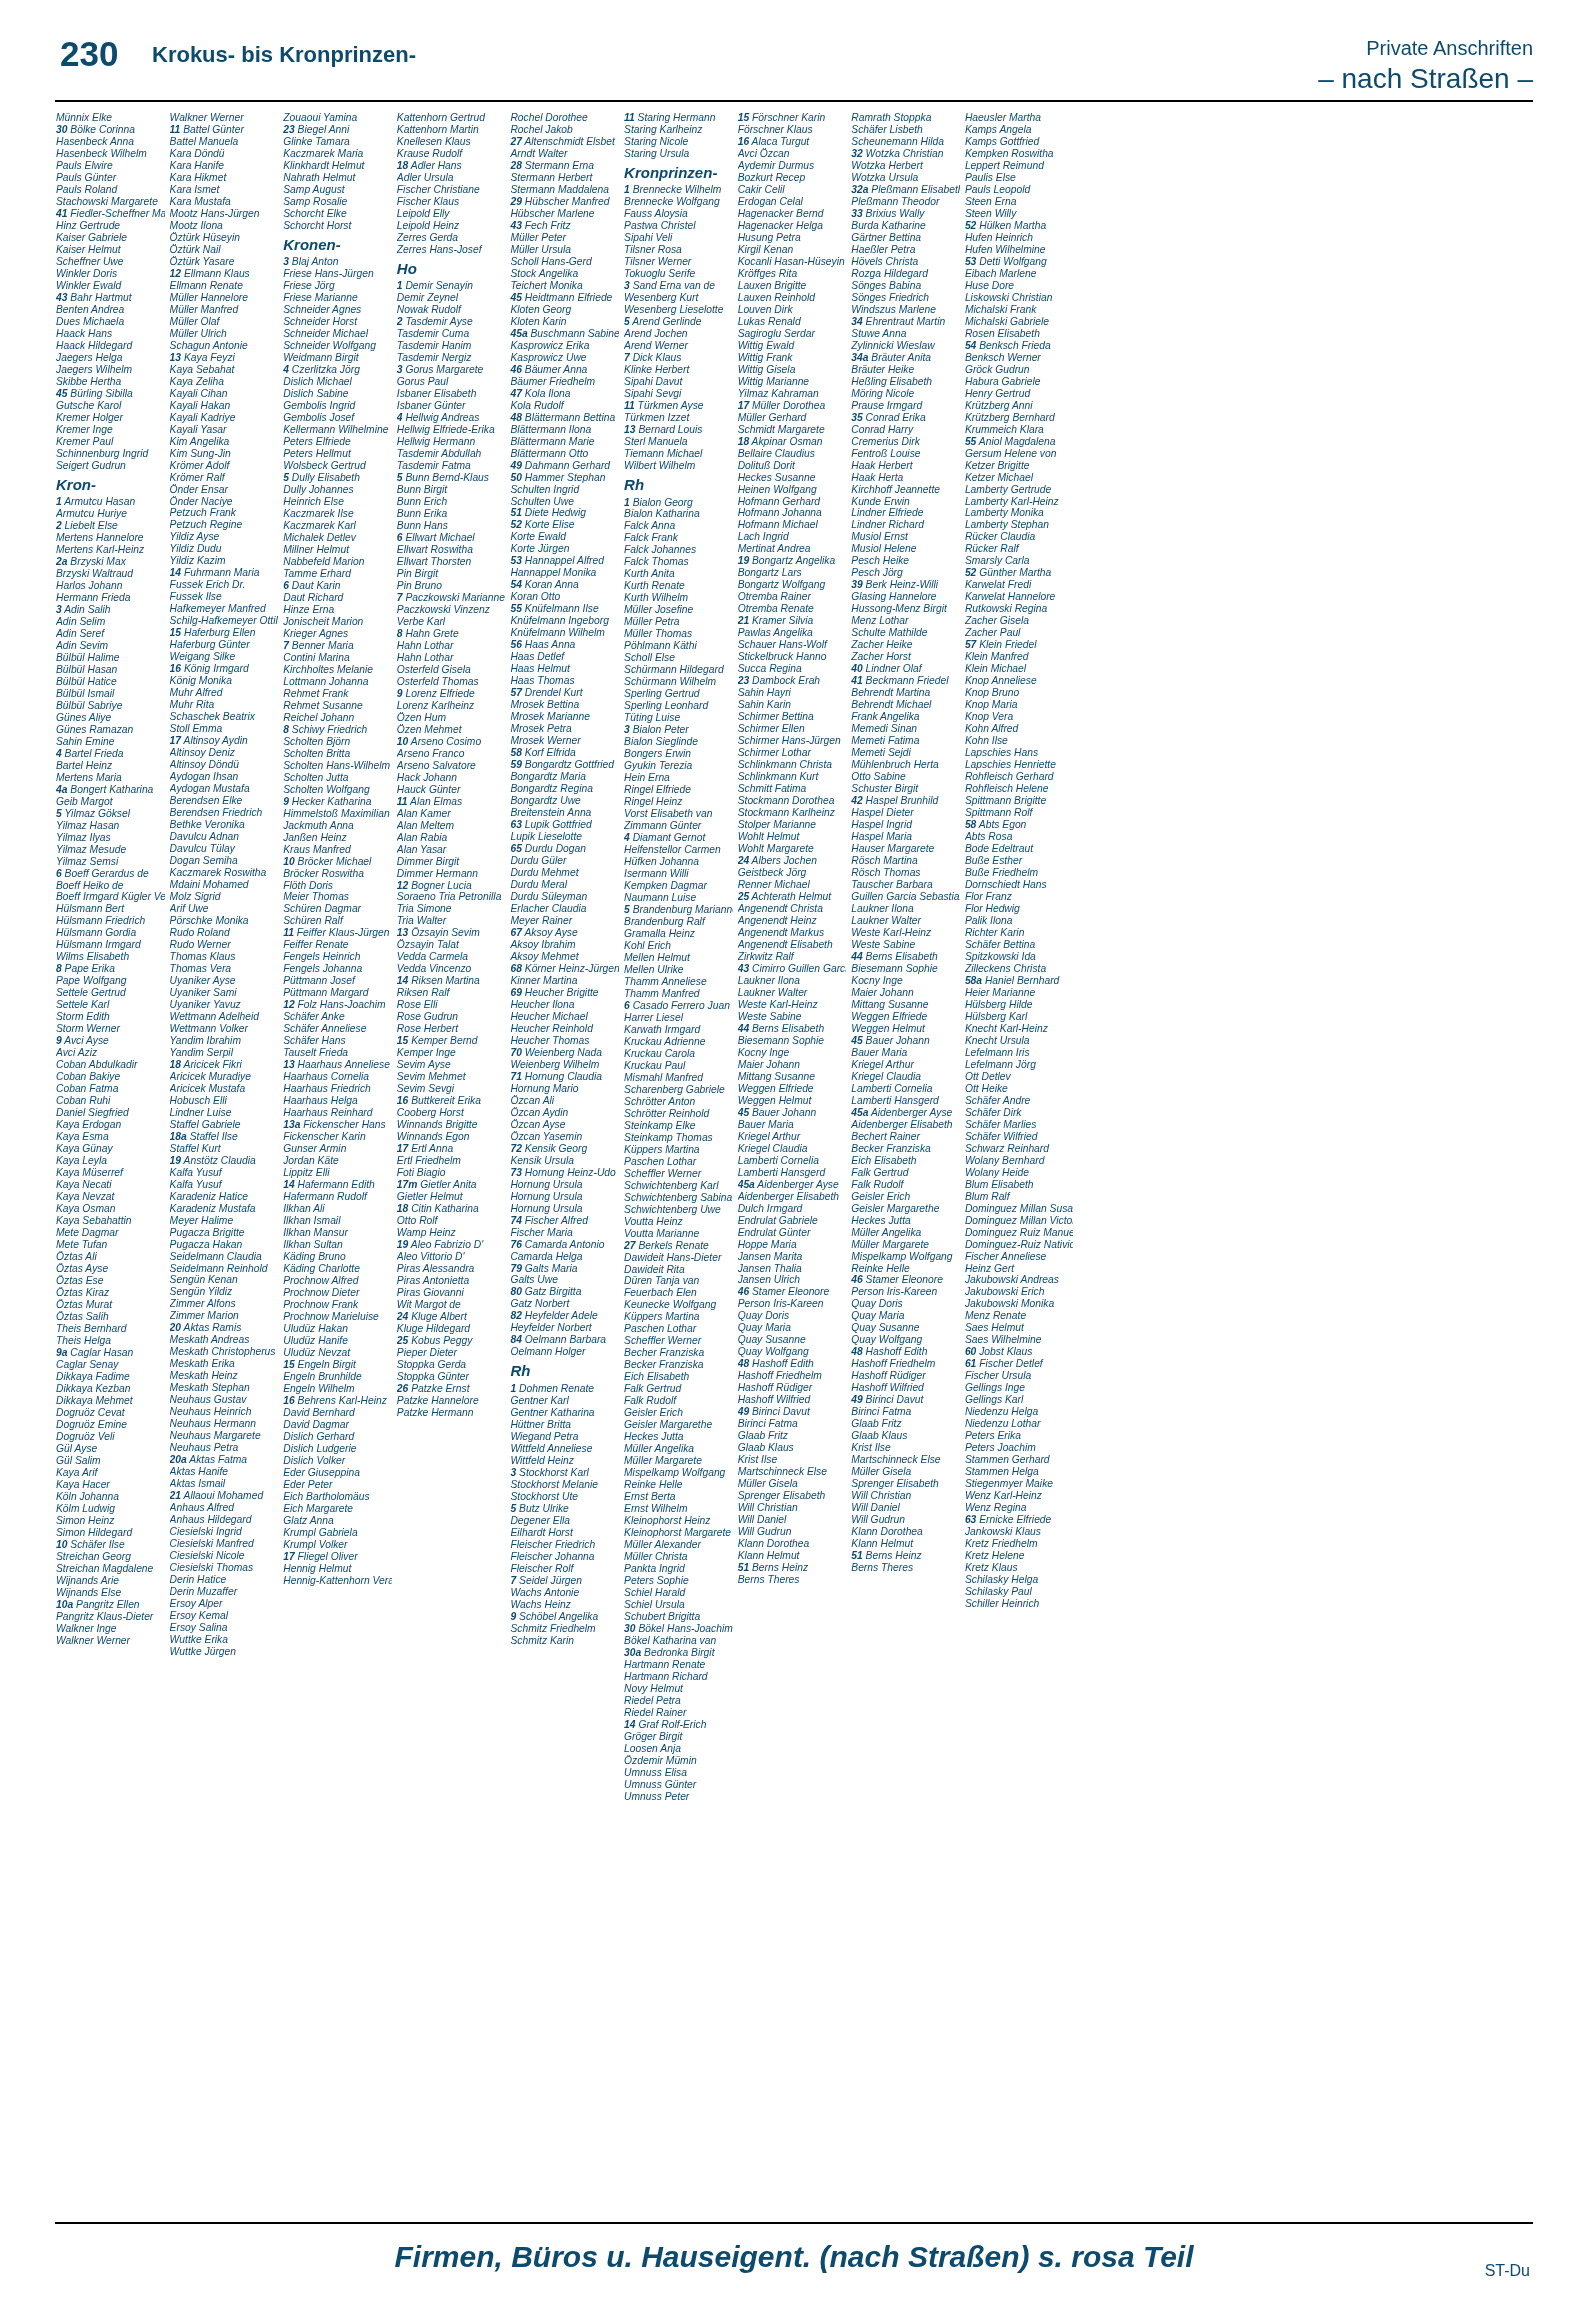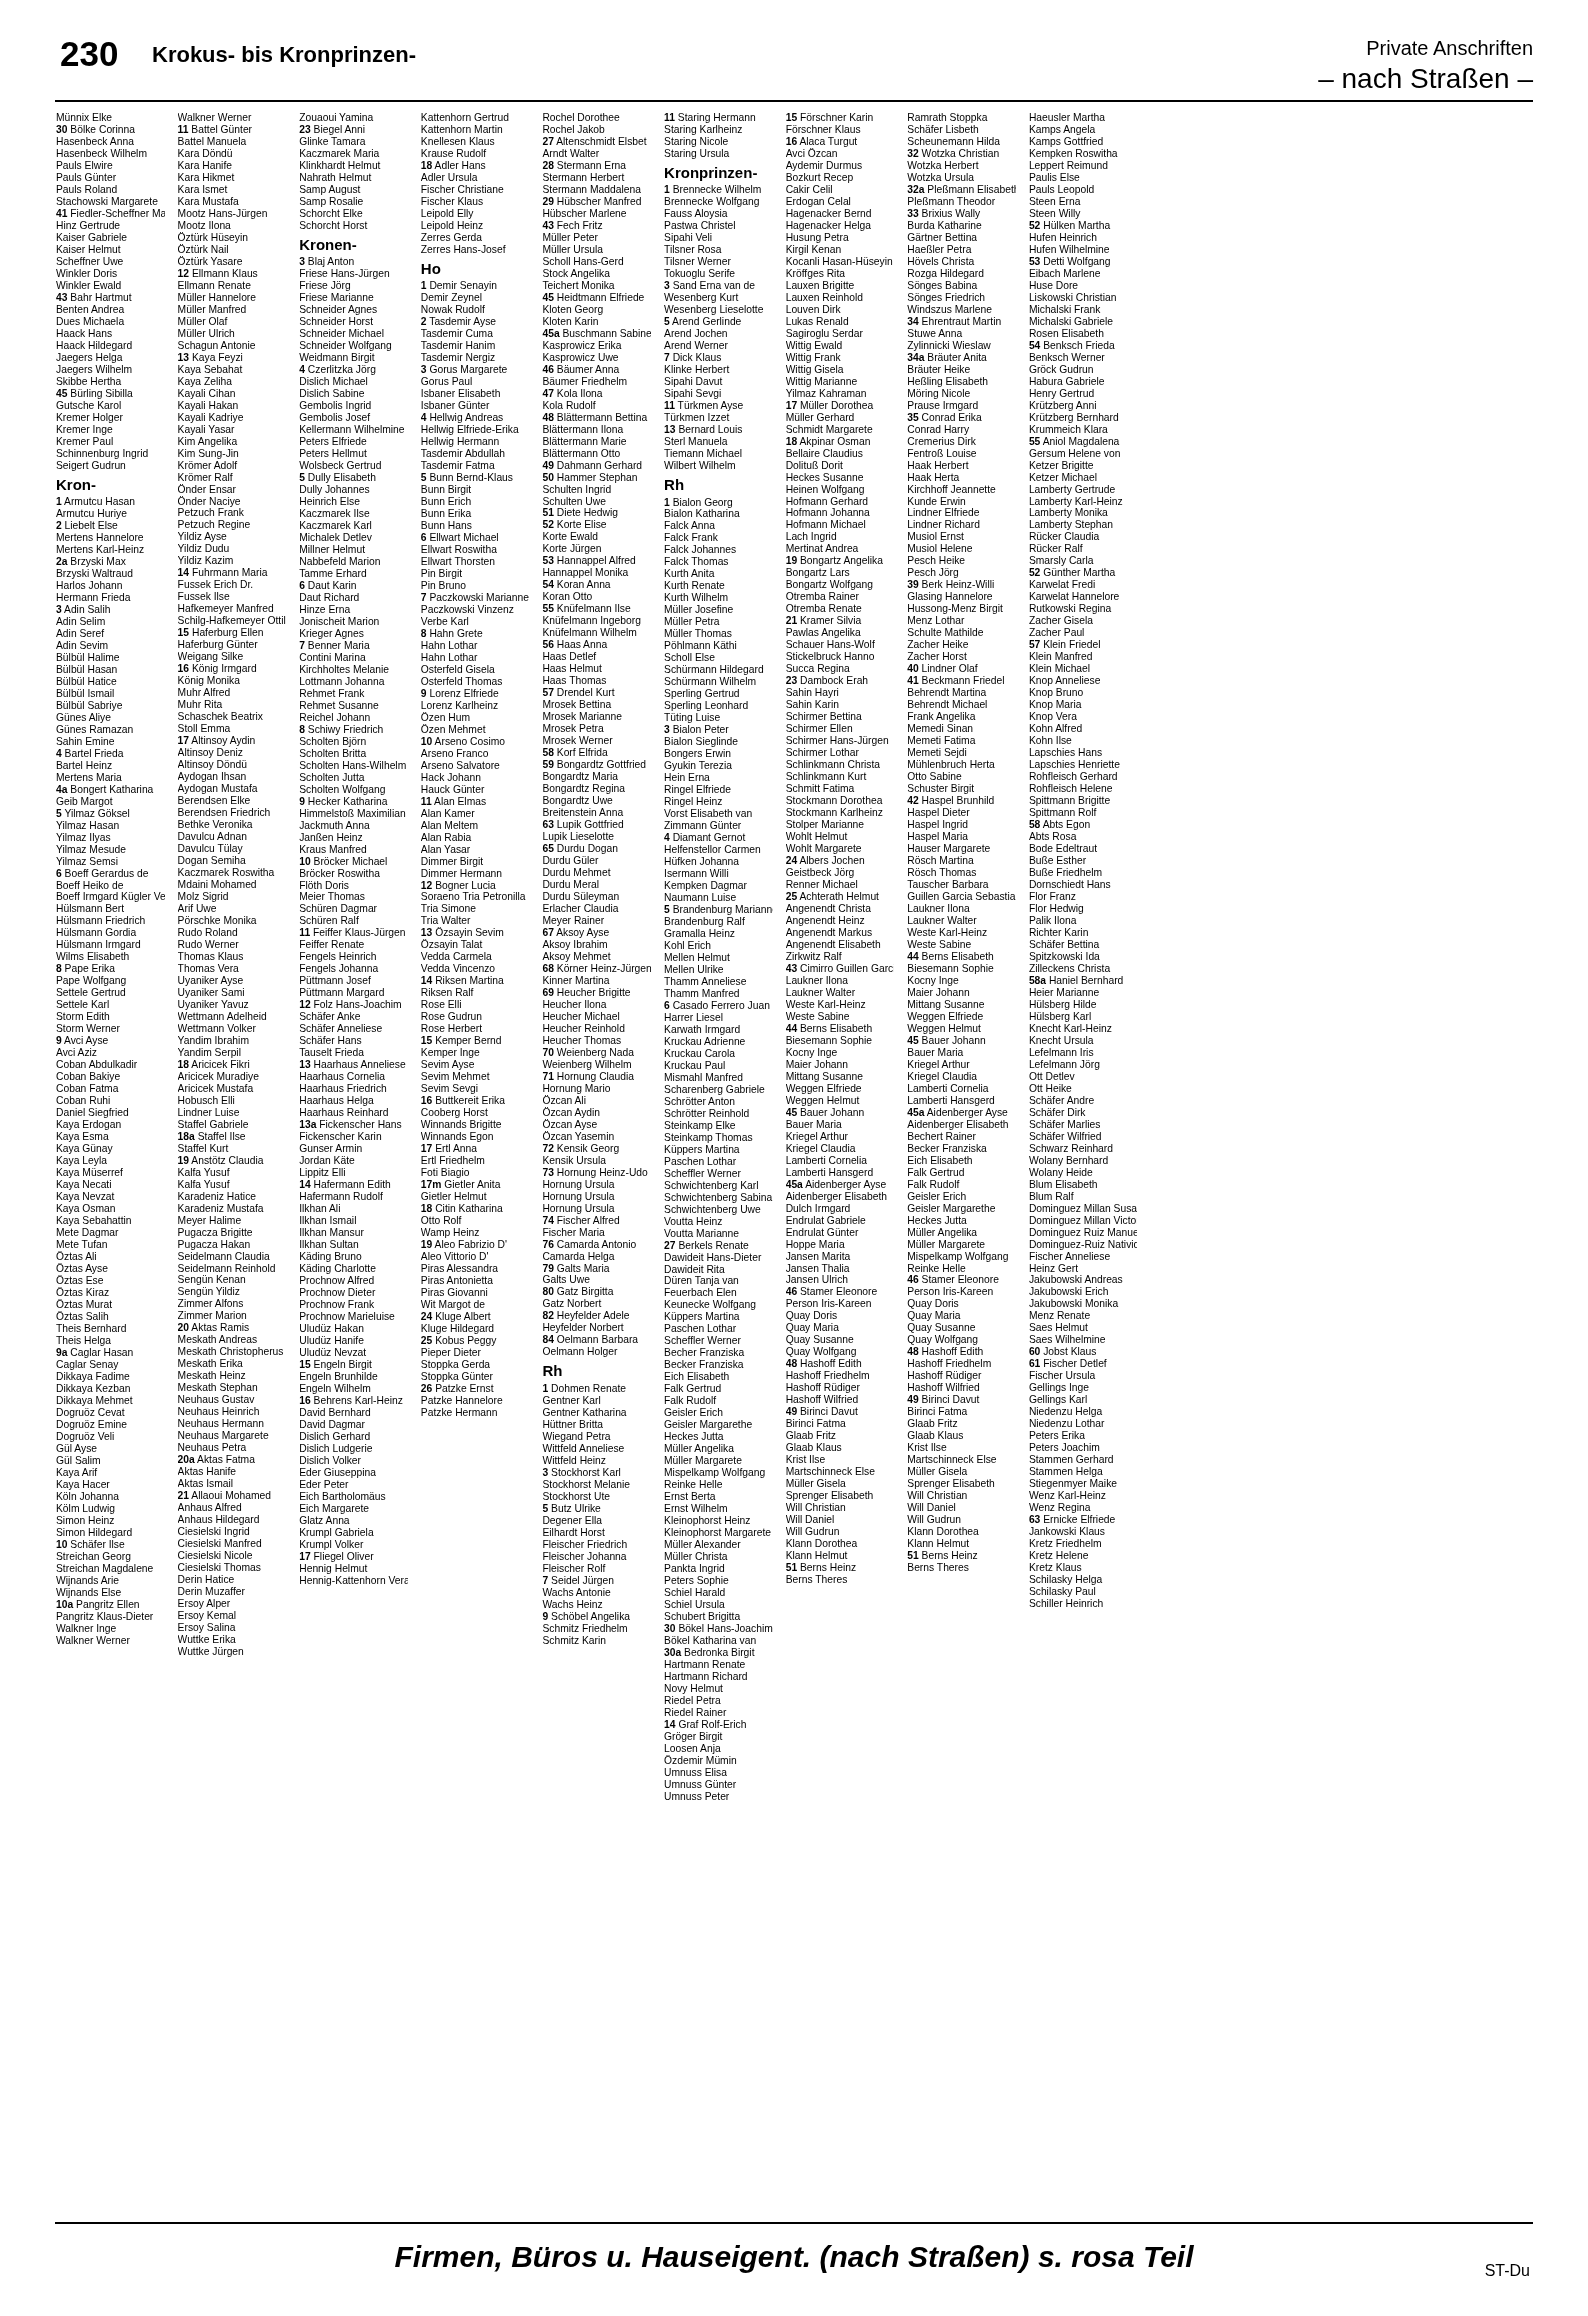--- a/index.html
+++ b/index.html
@@ -7,21 +7,21 @@
     padding: 0;
     background: #b9b9b9;
   }
   .page {
     position: relative;
     width: 1588px;
     height: 2316px;
     background: #ffffff;
     margin: 0 auto;
     font-family: "Liberation Sans", sans-serif;
-    color: #000000;
+    color: #0c4a6e;
     overflow: hidden;
   }
   
   .header {
     position: absolute;
     top: 34px;
     left: 60px;
     right: 55px;
     height: 56px;
   }
@@ -84,21 +84,22 @@
   }
 
   
   .columns {
     position: absolute;
     left: 56px;
     right: 55px;
     top: 112px;
     bottom: 100px;
     display: flex;
-    gap: 8px;
+    gap: 0px;
+    font-style: italic;
   }
   .col {
     width: 7.6923%;
     padding-right: 5px;
     box-sizing: border-box;
     font-size: 10.3px;
     line-height: 1.165;
   }
   .entry {
     white-space: nowrap;

